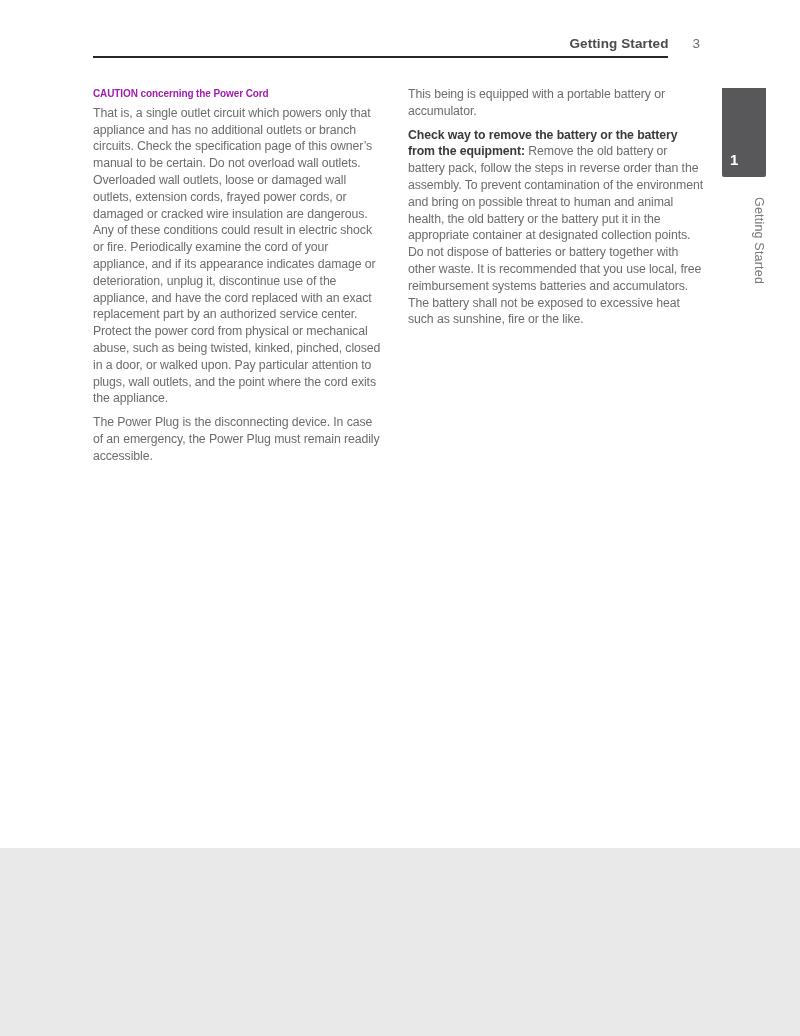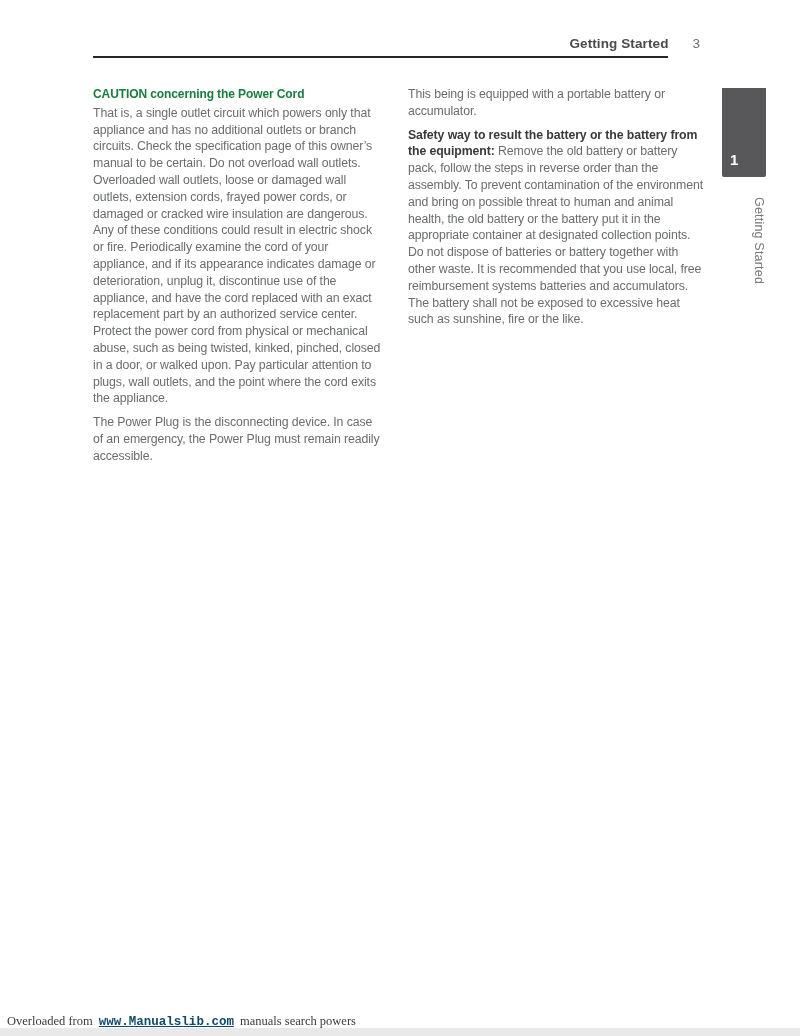--- a/index.html
+++ b/index.html
@@ -1,20 +1,20 @@
 <!DOCTYPE html>
 <html><head>
 <meta charset="utf-8">
 <style>
   * { margin: 0; padding: 0; box-sizing: border-box; }
   html, body { background: #e9e9e9; }
   .page {
     position: relative;
     width: 800px;
-    height: 1028px;
+    height: 848px;
     background: #ffffff;
     overflow: hidden;
     font-family: "Liberation Sans", "DejaVu Sans", sans-serif;
   }
 
   
   .header-row {
     position: absolute;
     left: 93px;
     top: 36px;
@@ -49,23 +49,23 @@
     top: 86px;
     font-size: 12.3px;
     line-height: 16.8px;
     color: #6b6c6e;
     letter-spacing: -0.1px;
   }
   .col-left  { left: 93px;  width: 292px; }
   .col-right { left: 408px; width: 295px; }
 
   .col h3 {
-    font-size: 12px;
+    font-size: 10px;
     font-weight: bold;
-    color: #15803d;
+    color: #a21caf;
     margin: 0 0 2px 0;
   }
   .col p { margin: 0 0 7px 0; }
   .col p strong { color: #3a3a3c; font-weight: bold; }
 
   
   .chapter-tab {
     position: absolute;
     left: 722px;
     top: 88px;
@@ -126,21 +126,21 @@
 
   <div class="col col-left">
     <h3>CAUTION concerning the Power Cord</h3>
     <p>That is, a single outlet circuit which powers only that appliance and has no additional outlets or branch circuits. Check the specification page of this owner’s manual to be certain. Do not overload wall outlets. Overloaded wall outlets, loose or damaged wall outlets, extension cords, frayed power cords, or damaged or cracked wire insulation are dangerous. Any of these conditions could result in electric shock or fire. Periodically examine the cord of your appliance, and if its appearance indicates damage or deterioration, unplug it, discontinue use of the appliance, and have the cord replaced with an exact replacement part by an authorized service center. Protect the power cord from physical or mechanical abuse, such as being twisted, kinked, pinched, closed in a door, or walked upon. Pay particular attention to plugs, wall outlets, and the point where the cord exits the appliance.</p>
     <p>The Power Plug is the disconnecting device. In case of an emergency, the Power Plug must remain readily accessible.</p>
   </div>
 
   <div class="col col-right">
     <p>This being is equipped with a portable battery or accumulator.</p>
     <p>
-      <strong>Safety way to result the battery or the battery from the equipment:</strong>
+      <strong>Check way to remove the battery or the battery from the equipment:</strong>
       <span>Remove the old battery or battery pack, follow the steps in reverse order than the assembly. To prevent contamination of the environment and bring on possible threat to human and animal health, the old battery or the battery put it in the appropriate container at designated collection points. Do not dispose of batteries or battery together with other waste. It is recommended that you use local, free reimbursement systems batteries and accumulators. The battery shall not be exposed to excessive heat such as sunshine, fire or the like.</span>
     </p>
   </div>
 
   <div class="chapter-tab">
     <span class="chapter-number">1</span>
   </div>
   <div class="chapter-label">Getting Started</div>
 
   <div class="footer">

